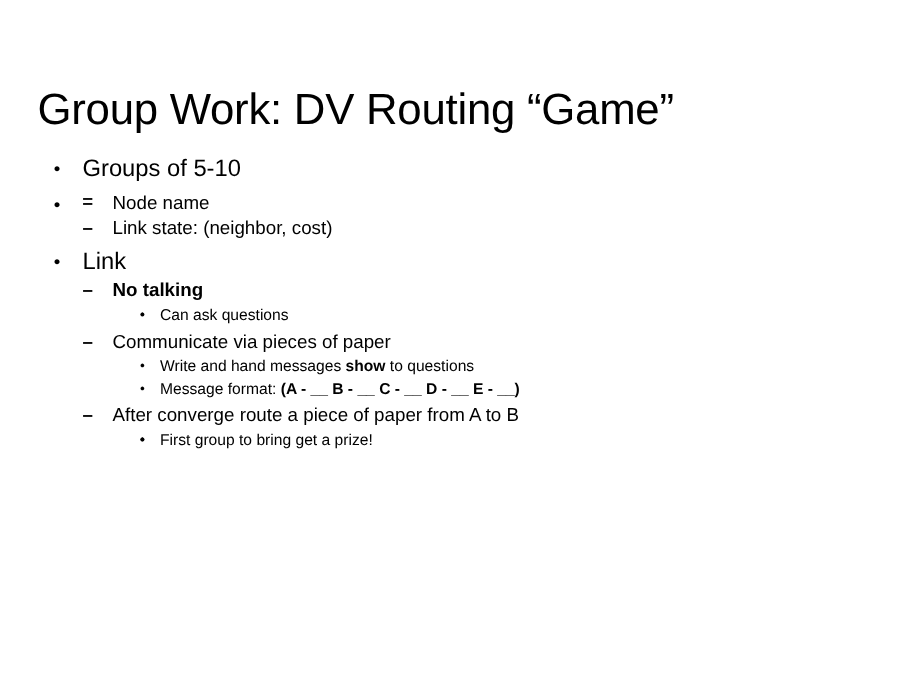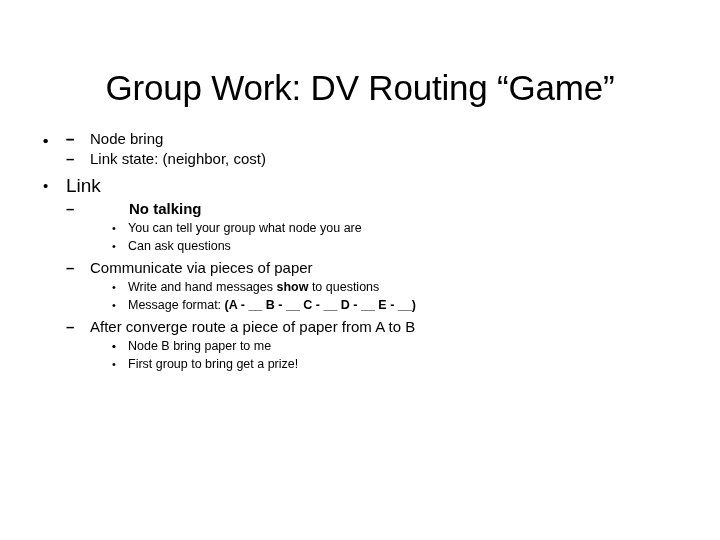--- a/index.html
+++ b/index.html
@@ -25,21 +25,20 @@
     height: 540px;
     background: #ffffff;
   }
 
   
   .slide-title {
     position: absolute;
     left: 30px;
     top: 44px;
     width: 660px;
-    text-align: center;
     font-size: 35px;
     line-height: 42px;
     font-weight: normal;
     letter-spacing: -0.2px;
     white-space: nowrap;
     color: #000000;
   }
 
   
   .body-box {
@@ -88,21 +87,20 @@
   li.lvl2 > .bullet {
     position: absolute;
     left: 30px;
     top: 0;
     font-size: 15px;
     line-height: 20px;
     font-weight: bold;
   }
   li.lvl2.strong > .txt {
     font-weight: bold;
-    margin-left: 39px;
   }
 
   
   li.lvl3 {
     position: relative;
     padding-left: 92px;
     font-size: 12.5px;
     line-height: 18px;
     white-space: nowrap;
   }
@@ -126,55 +124,55 @@
 
 <div class="slide">
 
   <h1 class="slide-title">Group Work: DV Routing “Game”</h1>
 
   <div class="body-box">
     <ul class="outline">
 
       <li class="lvl1">
         <span class="bullet">•</span>
+        <span class="txt">Groups of 5-10</span>
       </li>
       <ul>
         <li class="lvl2">
           <span class="bullet">–</span>
         </li>
       </ul>
 
       <li class="lvl1 gap-top-1">
         <span class="bullet">•</span>
       </li>
       <ul>
         <li class="lvl2">
           <span class="bullet">–</span>
-          <span class="txt">Node bring</span>
+          <span class="txt">Node name</span>
         </li>
         <li class="lvl2">
           <span class="bullet">–</span>
           <span class="txt">Link state: (neighbor, cost)</span>
         </li>
       </ul>
 
       <li class="lvl1 gap-top-1">
         <span class="bullet">•</span>
         <span class="txt">Link</span>
       </li>
       <ul>
 
         <li class="lvl2 strong">
           <span class="bullet">–</span>
           <span class="txt">No talking</span>
         </li>
         <ul>
           <li class="lvl3">
             <span class="bullet">•</span>
-            <span class="txt">You can tell your group what node you are</span>
           </li>
           <li class="lvl3">
             <span class="bullet">•</span>
             <span class="txt">Can ask questions</span>
           </li>
         </ul>
 
         <li class="lvl2 gap-top-2">
           <span class="bullet">–</span>
           <span class="txt">Communicate via pieces of paper</span>
@@ -193,21 +191,20 @@
         <li class="lvl2 gap-top-2">
           <span class="bullet">–</span>
           <span class="txt">After converge route a piece of paper from A to B</span>
         </li>
         <ul>
           <li class="lvl3">
             <span class="bullet">•</span>
           </li>
           <li class="lvl3">
             <span class="bullet">•</span>
-            <span class="txt">Node B bring paper to me</span>
           </li>
           <li class="lvl3">
             <span class="bullet">•</span>
             <span class="txt">First group to bring get a prize!</span>
           </li>
         </ul>
 
       </ul>
     </ul>
   </div>

